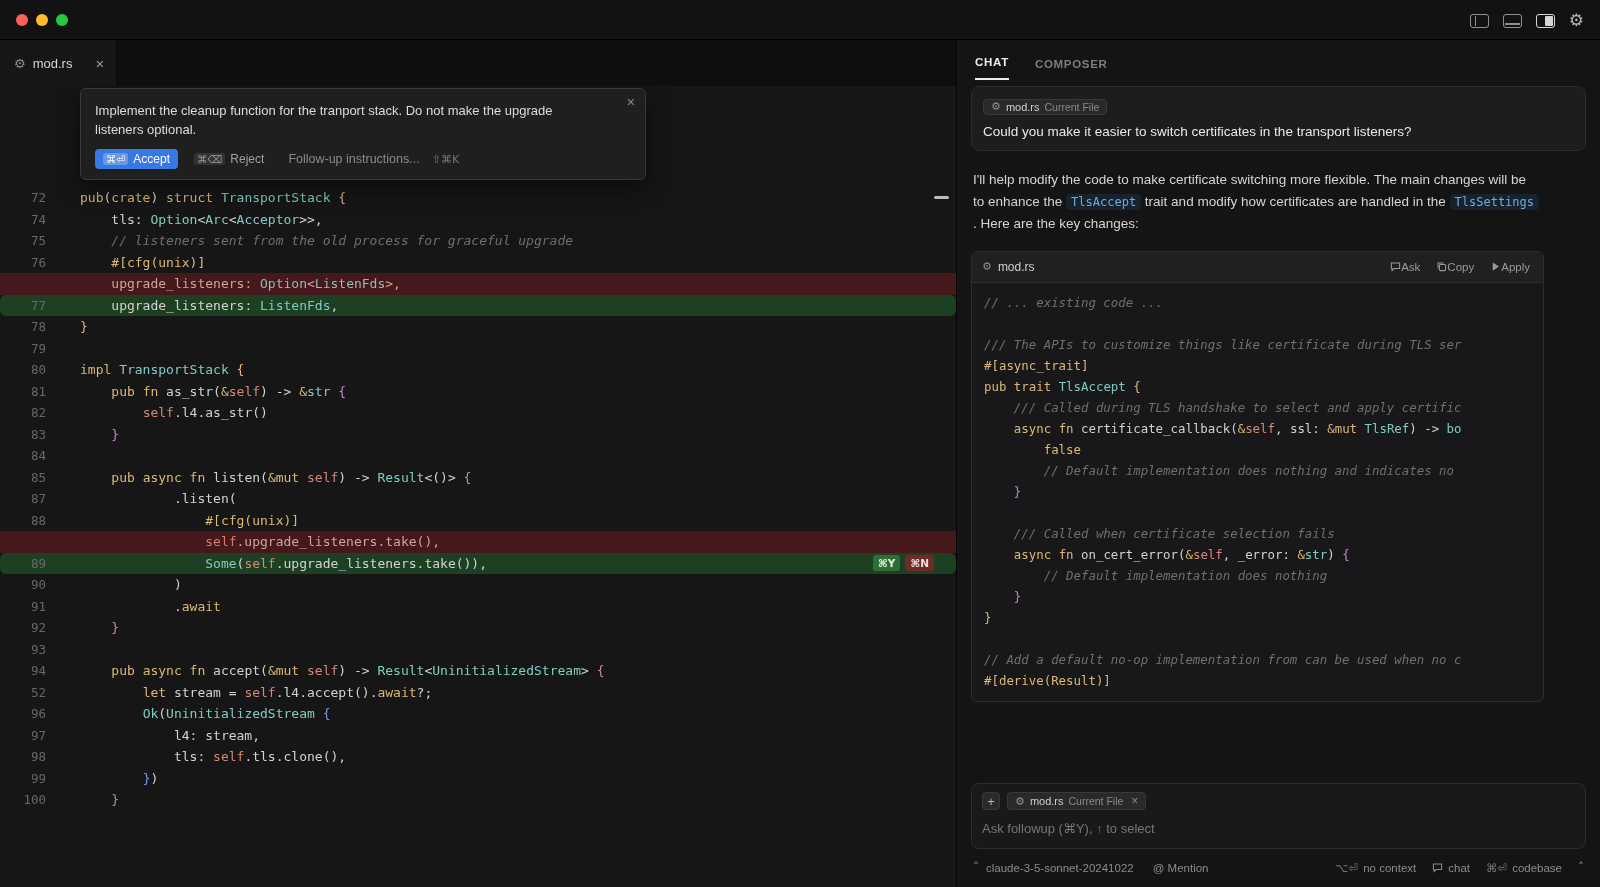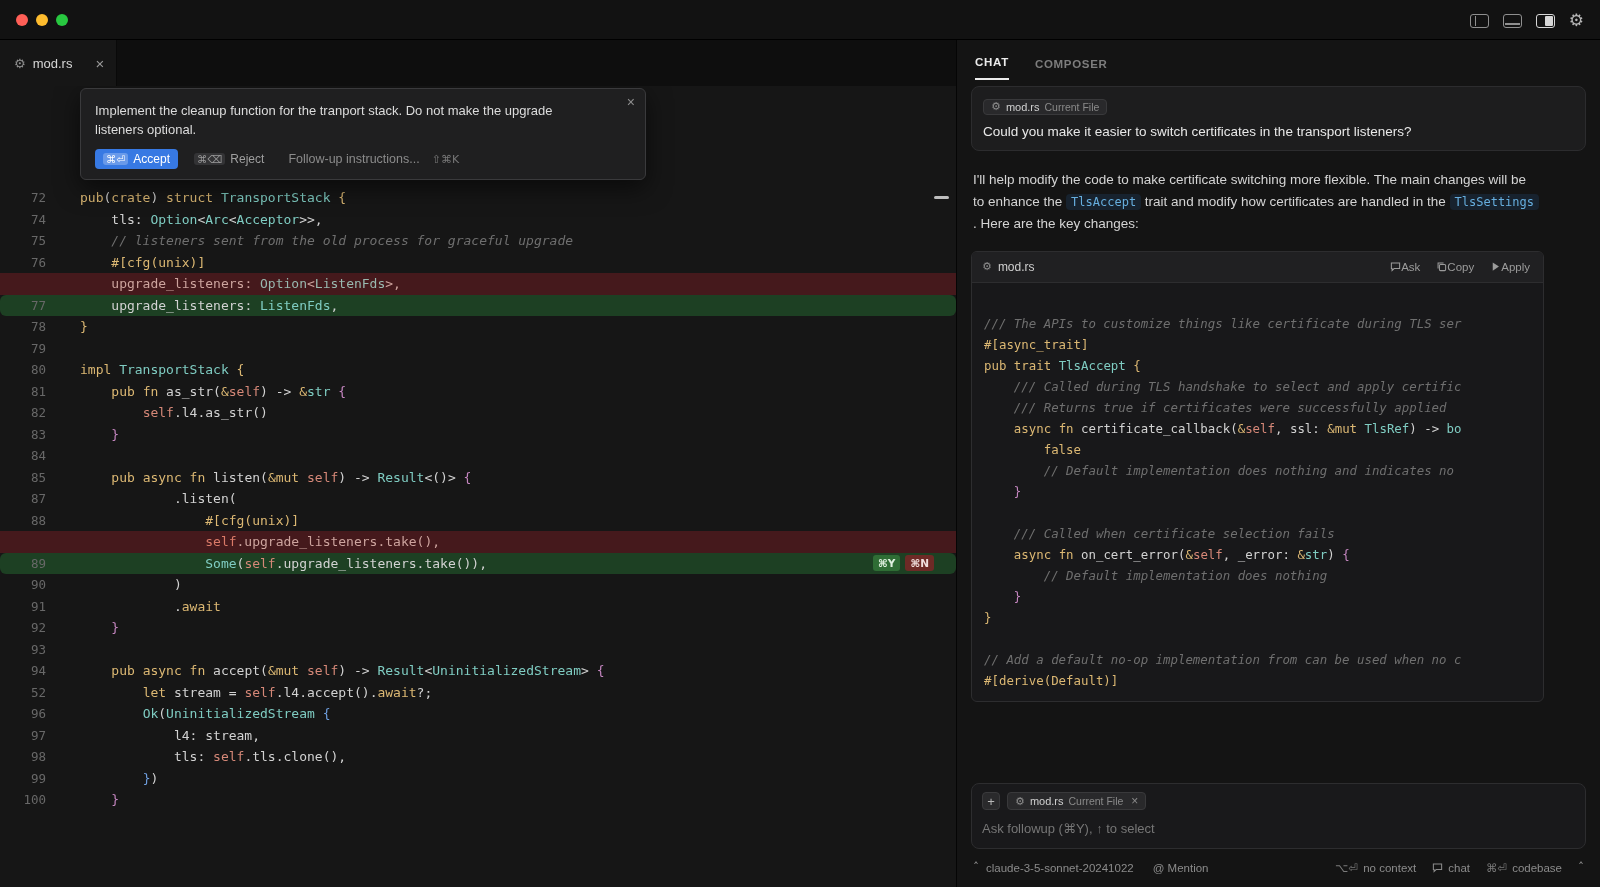--- a/index.html
+++ b/index.html
@@ -239,39 +239,39 @@
                 <span>
                     <svg width="11" height="11" viewBox="0 0 16 16">
                       <path d="M4 2l9 6-9 6z" fill="currentColor"></path>
                     </svg>
                   </span>
                 <span>Apply</span>
               </button>
             </div>
           </div>
           <div class="cb-body">
+              <div class="cb-line"><span class="tk-c">// ... existing code ...</span></div>
               <div class="cb-line"></div>
               <div class="cb-line"><span class="tk-c">/// The APIs to customize things like certificate during TLS ser</span></div>
               <div class="cb-line"><span class="tk-a">#[async_trait]</span></div>
               <div class="cb-line"><span class="tk-k">pub</span><span class="tk-p"> </span><span class="tk-k">trait</span><span class="tk-p"> </span><span class="tk-t">TlsAccept</span><span class="tk-p"> </span><span class="tk-b1">{</span></div>
               <div class="cb-line"><span class="tk-c">    /// Called during TLS handshake to select and apply certific</span></div>
-              <div class="cb-line"><span class="tk-c">    /// Returns true if certificates were successfully applied</span></div>
               <div class="cb-line"><span class="tk-p">    </span><span class="tk-k">async</span><span class="tk-p"> </span><span class="tk-k">fn</span><span class="tk-p"> </span><span class="tk-m">certificate_callback</span><span class="tk-p">(</span><span class="tk-k">&amp;</span><span class="tk-s">self</span><span class="tk-p">, ssl: </span><span class="tk-k">&amp;mut</span><span class="tk-p"> </span><span class="tk-t">TlsRef</span><span class="tk-p">) -&gt; </span><span class="tk-t">bo</span></div>
               <div class="cb-line"><span class="tk-p">        </span><span class="tk-k">false</span></div>
               <div class="cb-line"><span class="tk-c">        // Default implementation does nothing and indicates no</span></div>
               <div class="cb-line"><span class="tk-p">    </span><span class="tk-b2">}</span></div>
               <div class="cb-line"></div>
               <div class="cb-line"><span class="tk-c">    /// Called when certificate selection fails</span></div>
               <div class="cb-line"><span class="tk-p">    </span><span class="tk-k">async</span><span class="tk-p"> </span><span class="tk-k">fn</span><span class="tk-p"> </span><span class="tk-m">on_cert_error</span><span class="tk-p">(</span><span class="tk-k">&amp;</span><span class="tk-s">self</span><span class="tk-p">, _error: </span><span class="tk-k">&amp;</span><span class="tk-t">str</span><span class="tk-p">) </span><span class="tk-b2">{</span></div>
               <div class="cb-line"><span class="tk-c">        // Default implementation does nothing</span></div>
               <div class="cb-line"><span class="tk-p">    </span><span class="tk-b2">}</span></div>
               <div class="cb-line"><span class="tk-b1">}</span></div>
               <div class="cb-line"></div>
               <div class="cb-line"><span class="tk-c">// Add a default no-op implementation from can be used when no c</span></div>
-              <div class="cb-line"><span class="tk-a">#[derive(Default)]</span></div>
+              <div class="cb-line"><span class="tk-a">#[derive(Result)]</span></div>
             </div>
         </div>
       </div>
 
       <div class="input-card">
         <div class="input-row1">
           <span class="plus-btn">+</span>
           <span class="pill">
             <span class="ficon sm">⚙</span>
             <span>mod.rs</span>

